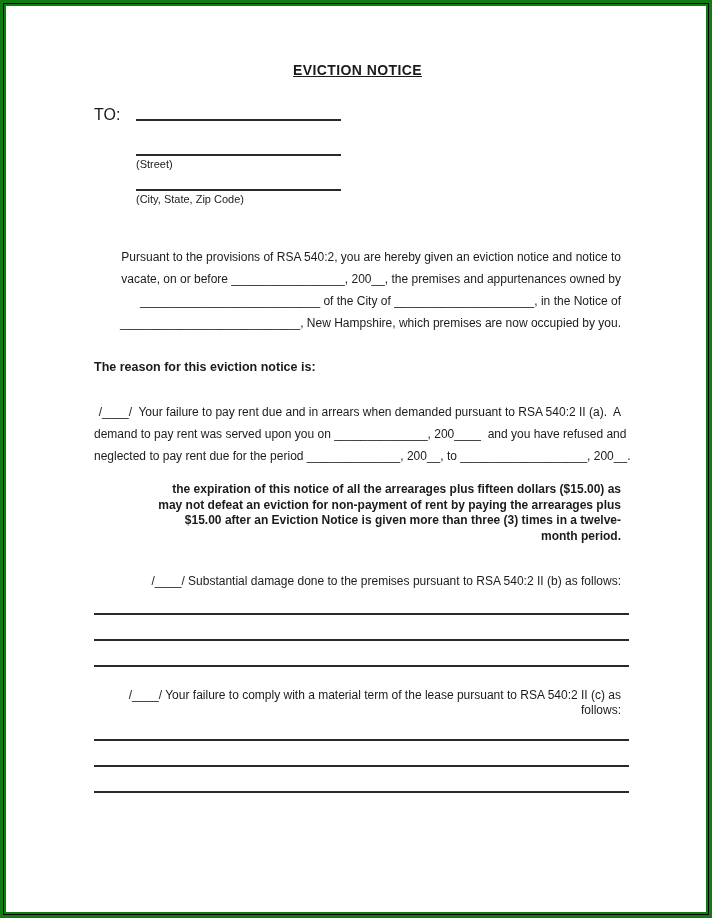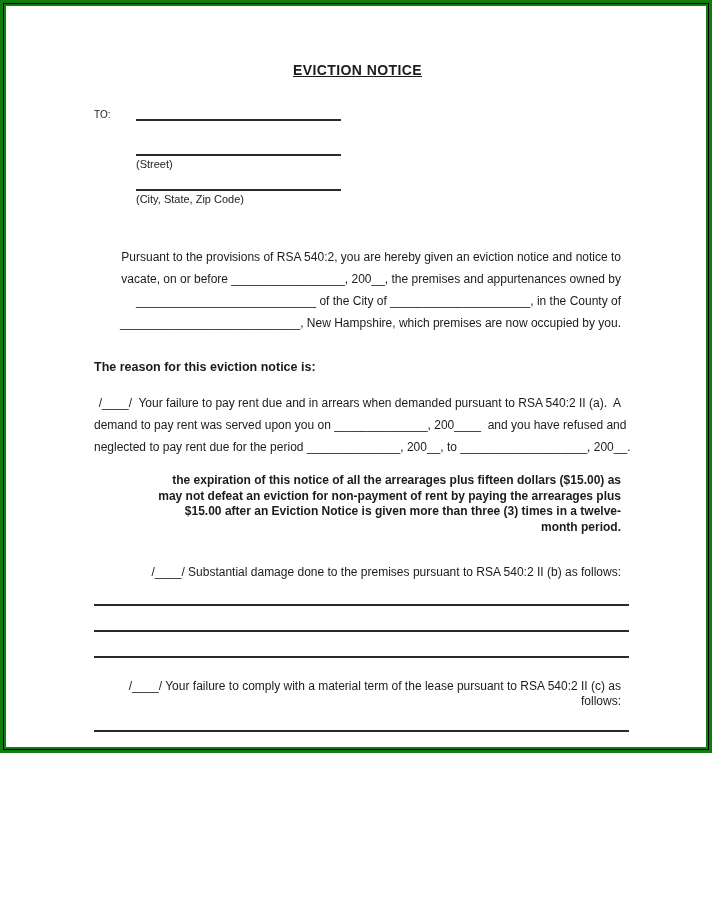--- a/index.html
+++ b/index.html
@@ -10,21 +10,21 @@
     height: 918px;
     font-family: "Liberation Sans", "DejaVu Sans", sans-serif;
     color: #1b1b1b;
   }
   * { box-sizing: border-box; }
 
   .sheet {
     position: absolute;
     left: 0; top: 0;
     width: 712px;
-    height: 753px;
+    height: 918px;
     border: 3px solid #117c11;
   }
   .sheet-mid {
     width: 100%;
     height: 100%;
     border: 1px solid #000000;
   }
   .sheet-inner {
     width: 100%;
     height: 100%;
@@ -47,21 +47,21 @@
     white-space: pre;
   }
 
   
   .to-block {
     margin-top: 30px;
     display: flex;
   }
   .to-label {
     width: 42px;
-    font-size: 10px;
+    font-size: 16px;
     line-height: 14px;
     white-space: pre;
   }
   .to-fields { flex: 1; }
   .to-field { height: 35px; }
   .to-rule {
     width: 205px;
     height: 13px;
     border-bottom: 2px solid #2a2a2a;
   }
@@ -79,21 +79,21 @@
   .intro .line { line-height: 22px; }
 
   .reason-heading {
     margin-top: 26px;
     font-size: 12.5px;
     line-height: 14px;
     font-weight: bold;
     white-space: pre;
   }
 
-  .reason-a { margin-top: 18px; }
+  .reason-a { margin-top: 27px; }
   .reason-a .line { line-height: 22px; }
 
   .notice {
     margin-top: 15px;
     font-weight: bold;
     font-size: 12px;
   }
   .notice .line { line-height: 15.5px; }
 
   .reason-b-label {
@@ -139,21 +139,21 @@
             <div class="to-field">
               <div class="to-rule"></div>
               <div class="to-caption">(City, State, Zip Code)</div>
             </div>
           </div>
         </div>
 
         <div class="para intro">
           <div class="line">Pursuant to the provisions of RSA 540:2, you are hereby given an eviction notice and notice to</div>
           <div class="line">vacate, on or before _________________, 200__, the premises and appurtenances owned by</div>
-          <div class="line">___________________________ of the City of _____________________, in the County of</div>
+          <div class="line">___________________________ of the City of _____________________, in the Notice of</div>
           <div class="line">___________________________, New Hampshire, which premises are now occupied by you.</div>
         </div>
 
         <div class="reason-heading">The reason for this eviction notice is:</div>
 
         <div class="para reason-a">
           <div class="line">/____/  Your failure to pay rent due and in arrears when demanded pursuant to RSA 540:2 II (a).  A</div>
           <div class="line">demand to pay rent was served upon you on ______________, 200____  and you have refused and</div>
           <div class="line">neglected to pay rent due for the period ______________, 200__, to ___________________, 200__.</div>
         </div>

